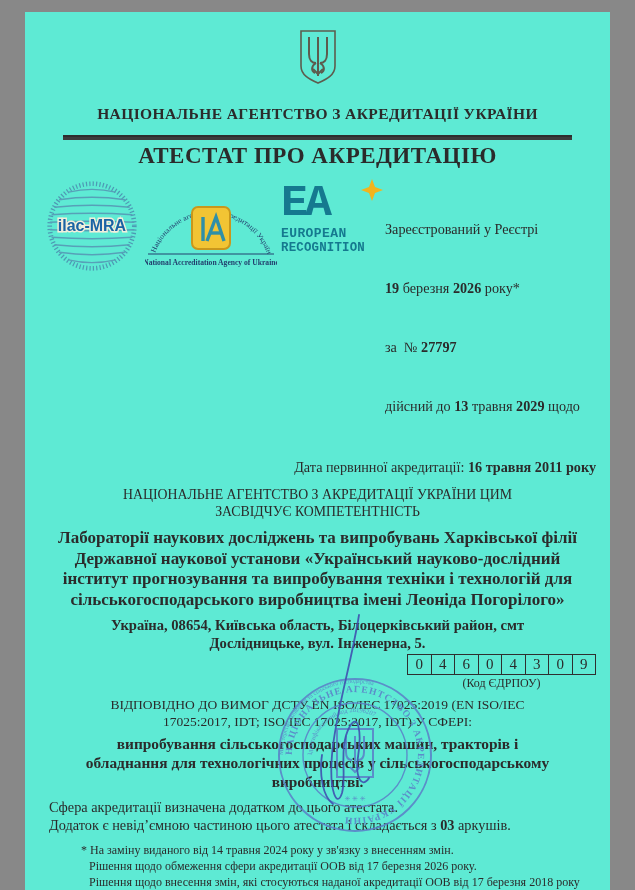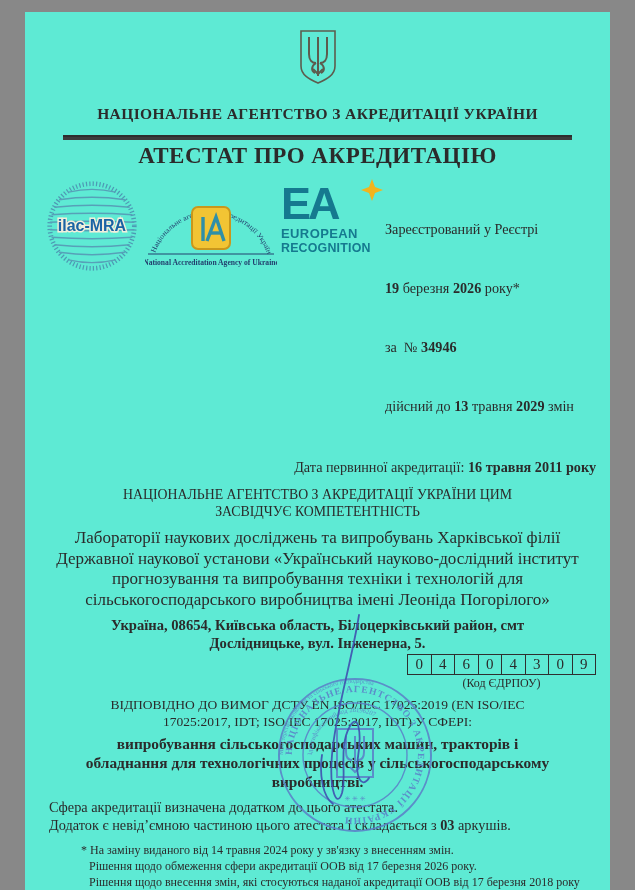--- a/index.html
+++ b/index.html
@@ -16,29 +16,29 @@
   .emblem{display:block;margin:16px auto 0;}
   .h1{margin-top:19px;text-align:center;font-weight:bold;font-size:15.5px;letter-spacing:.4px;}
   .h2{margin-top:7px;text-align:center;font-size:13.5px;letter-spacing:.3px;}
   .bar{margin:12px 38px 0;height:5px;
     background:linear-gradient(to bottom,#2e2e2e 0 32%,#9a9588 32% 50%,#3c3c3c 50% 100%);}
   .title{margin-top:3px;text-align:center;font-weight:bold;font-size:23px;letter-spacing:.5px;}
   .logo-row{margin-top:10px;display:flex;align-items:flex-start;padding:0 20px;}
   .ilac{width:94px;height:94px;flex:0 0 auto;}
   .naau{width:132px;height:95px;flex:0 0 auto;margin-left:6px;}
   .ea{flex:0 0 auto;width:104px;margin-left:4px;position:relative;padding-top:4px;
-      font-family:Liberation Sans, sans-serif;color:#15798f;text-align:left;}
+      font-family:Liberation Mono, monospace;color:#15798f;text-align:left;}
   .ea-letters{font-size:45px;font-weight:800;letter-spacing:-3px;line-height:.92;display:inline-block;}
   .ea-star{position:absolute;left:80px;top:0px;}
   .ea-l1{font-size:13px;font-weight:800;letter-spacing:.4px;margin-top:2px;}
   .ea-l2{font-size:12.4px;font-weight:800;letter-spacing:.2px;}
   .reg{margin-left:auto;width:258px;font-size:14.2px;line-height:1.38;white-space:pre-wrap;padding-top:2px;}
   .first-acc{margin-top:4px;text-align:right;padding-right:14px;font-size:14.2px;padding-left:48px;}
   .certifies{margin-top:11px;text-align:center;font-size:13.8px;line-height:1.22;padding:0 70px;}
-  .lab{margin-top:7px;text-align:center;font-weight:normal;font-size:17px;line-height:1.21;padding:0 26px;}
+  .lab{margin-top:7px;text-align:center;font-weight:bold;font-size:17px;line-height:1.21;padding:0 26px;}
   .addr{margin-top:7px;text-align:center;font-weight:bold;font-size:14.6px;line-height:1.22;padding:0 40px;}
   .edrpou-wrap{text-align:right;margin:1px 14px 0 0;}
   .edrpou-inner{display:inline-block;text-align:center;}
   .edrpou-boxes{display:inline-flex;}
   .edrpou-cell{width:22.5px;height:19px;border:1.5px solid #2f2f2f;display:flex;align-items:center;justify-content:center;
     font-size:15px;}
   .edrpou-cell + .edrpou-cell{border-left:none;}
   .edrpou-label{font-size:12px;margin-top:1px;}
   .standard{margin-top:6px;text-align:center;font-size:13.5px;line-height:1.25;padding:0 55px;}
   .scope{margin-top:3px;text-align:center;font-weight:bold;font-size:15.4px;line-height:1.24;padding:0 52px;}
@@ -112,22 +112,22 @@
       <svg class="ea-star" width="22" height="22" viewBox="0 0 22 22">
         <polygon points="11,0 14,8 22,11 14,14 11,22 8,14 0,11 8,8" fill="#f2b41d"></polygon>
       </svg>
       <div class="ea-l1">EUROPEAN</div>
       <div class="ea-l2">RECOGNITION</div>
     </div>
 
     <div class="reg">
       <div><span>Зареєстрований у Реєстрі</span></div>
       <div><b>19</b><span> березня </span><b>2026</b><span> року*</span></div>
-      <div><span>за  № </span><b>34946</b></div>
-      <div><span>дійсний до </span><b>13</b><span> травня </span><b>2029</b><span> змін</span></div>
+      <div><span>за  № </span><b>27797</b></div>
+      <div><span>дійсний до </span><b>13</b><span> травня </span><b>2029</b><span> щодо</span></div>
     </div>
   </div>
 
   <div class="first-acc">
     <span>Дата первинної акредитації: </span><b>16 травня 2011 року</b>
   </div>
 
   <div class="certifies">НАЦІОНАЛЬНЕ АГЕНТСТВО З АКРЕДИТАЦІЇ УКРАЇНИ ЦИМ ЗАСВІДЧУЄ КОМПЕТЕНТНІСТЬ</div>
 
   <div class="lab">Лабораторії наукових досліджень та випробувань Харківської філії Державної наукової установи «Український науково-дослідний інститут прогнозування та випробування техніки і технологій для сільськогосподарського виробництва імені Леоніда Погорілого»</div>

